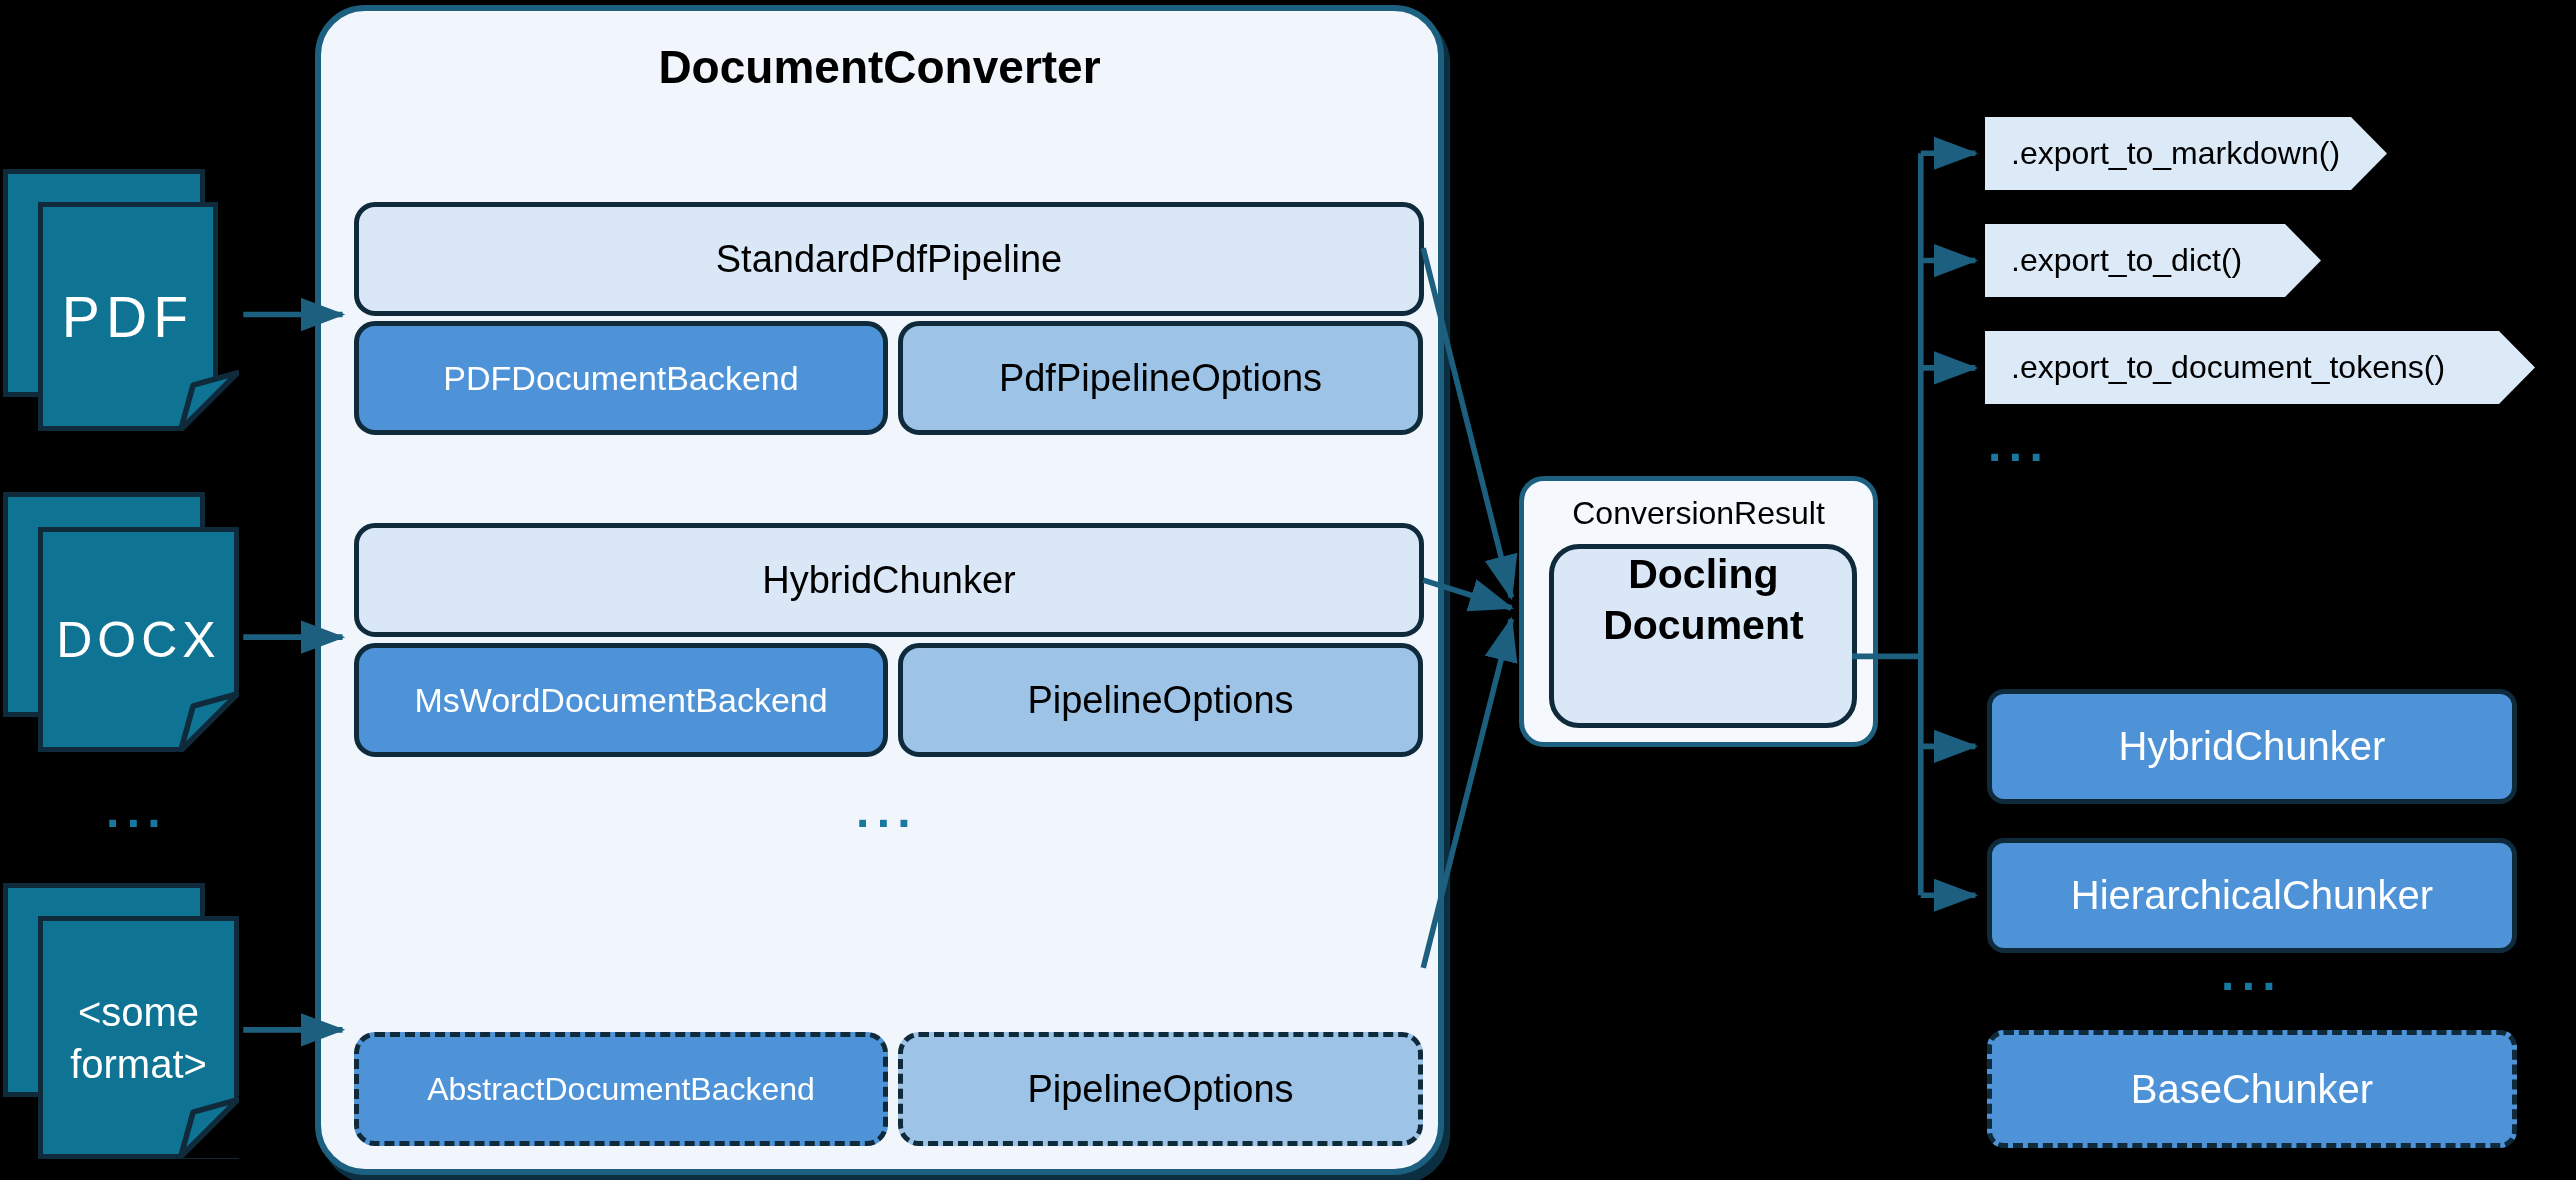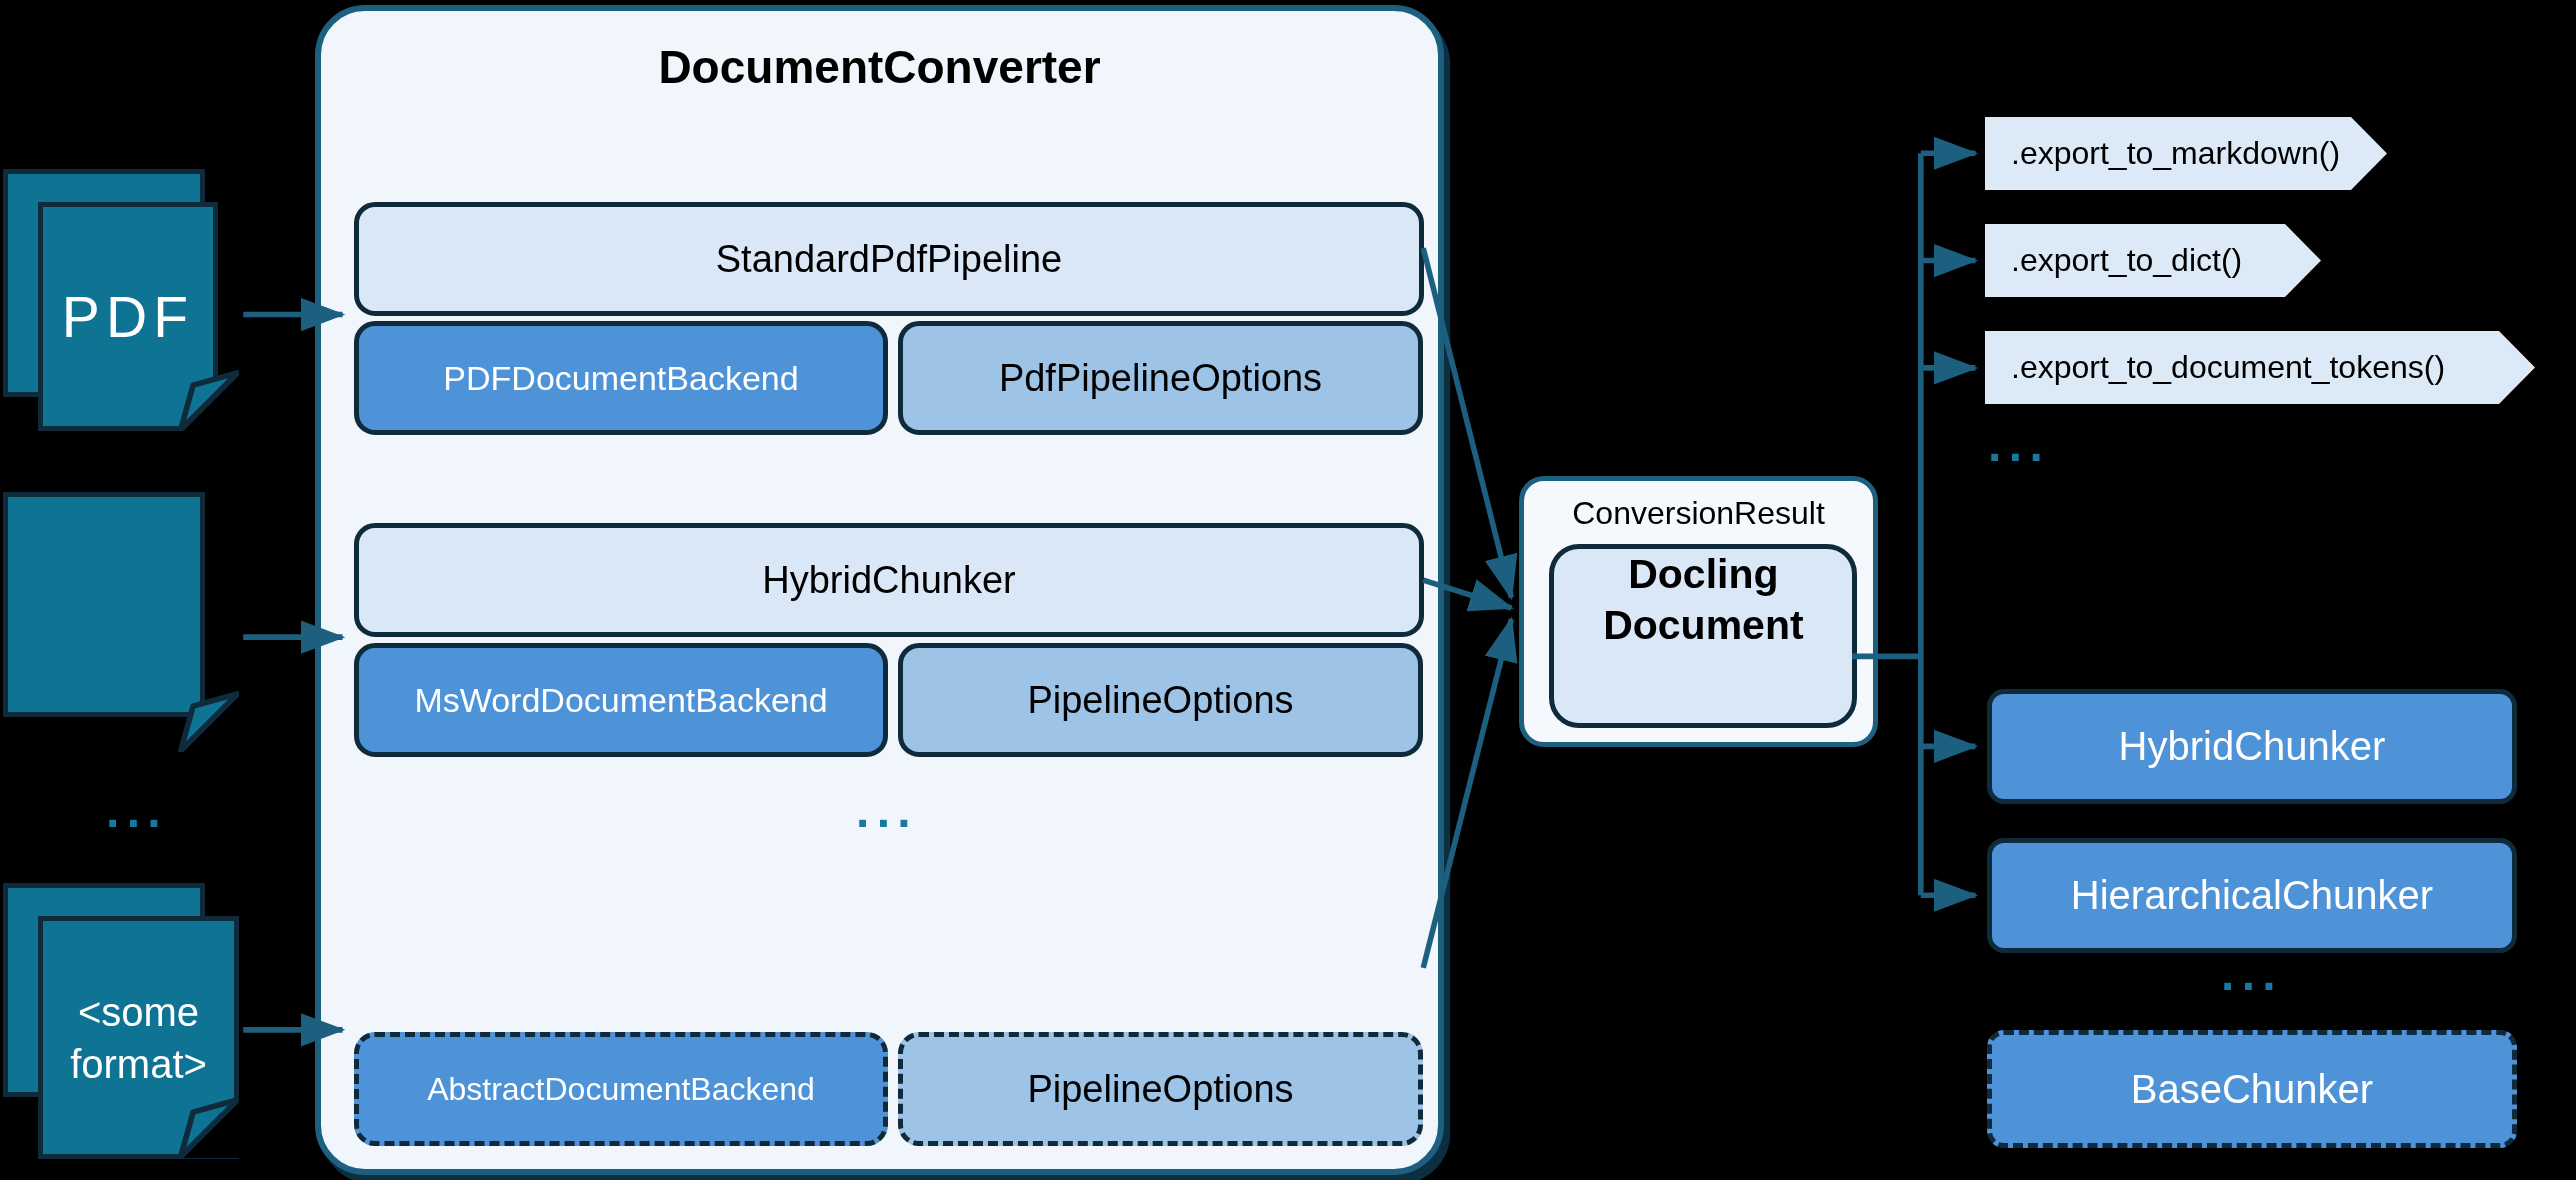--- a/index.html
+++ b/index.html
@@ -101,20 +101,23 @@
   <div class="page" style="left:3.1px; top:169px; width:202px; height:228px;"></div>
   <div class="page page-front" style="left:38px; top:202px; width:180px; height:229px; font-size:57px; letter-spacing:6.2px;">
     <span>PDF</span>
   </div>
   <svg class="fold" style="left:177px; top:369px;" width="62" height="62" viewBox="0 0 100 100">
     <polygon points="100,0 100,100 0,100" fill="#000000"></polygon>
     <polygon points="6,98 98,6 26,26" fill="#0f7494" stroke="#0e2a3b" stroke-width="9" stroke-linejoin="round"></polygon>
   </svg>
 
   <div class="page" style="left:3.1px; top:492px; width:202px; height:225px;"></div>
+  <div class="page page-front" style="left:38px; top:527px; width:201px; height:225px; font-size:50px; letter-spacing:5px;">
+    <span>DOCX</span>
+  </div>
   <svg class="fold" style="left:177px; top:690px;" width="62" height="62" viewBox="0 0 100 100">
     <polygon points="100,0 100,100 0,100" fill="#000000"></polygon>
     <polygon points="6,98 98,6 26,26" fill="#0f7494" stroke="#0e2a3b" stroke-width="9" stroke-linejoin="round"></polygon>
   </svg>
 
   <div class="dots" style="left:75px; top:787px; width:124px; text-align:center;">...</div>
 
   <div class="page" style="left:3.1px; top:883px; width:202px; height:214px;"></div>
   <div class="page page-front pre" style="left:38px; top:916px; width:201px; height:243px; font-size:40px; line-height:1.3;">
     <span class="pre">&lt;some

